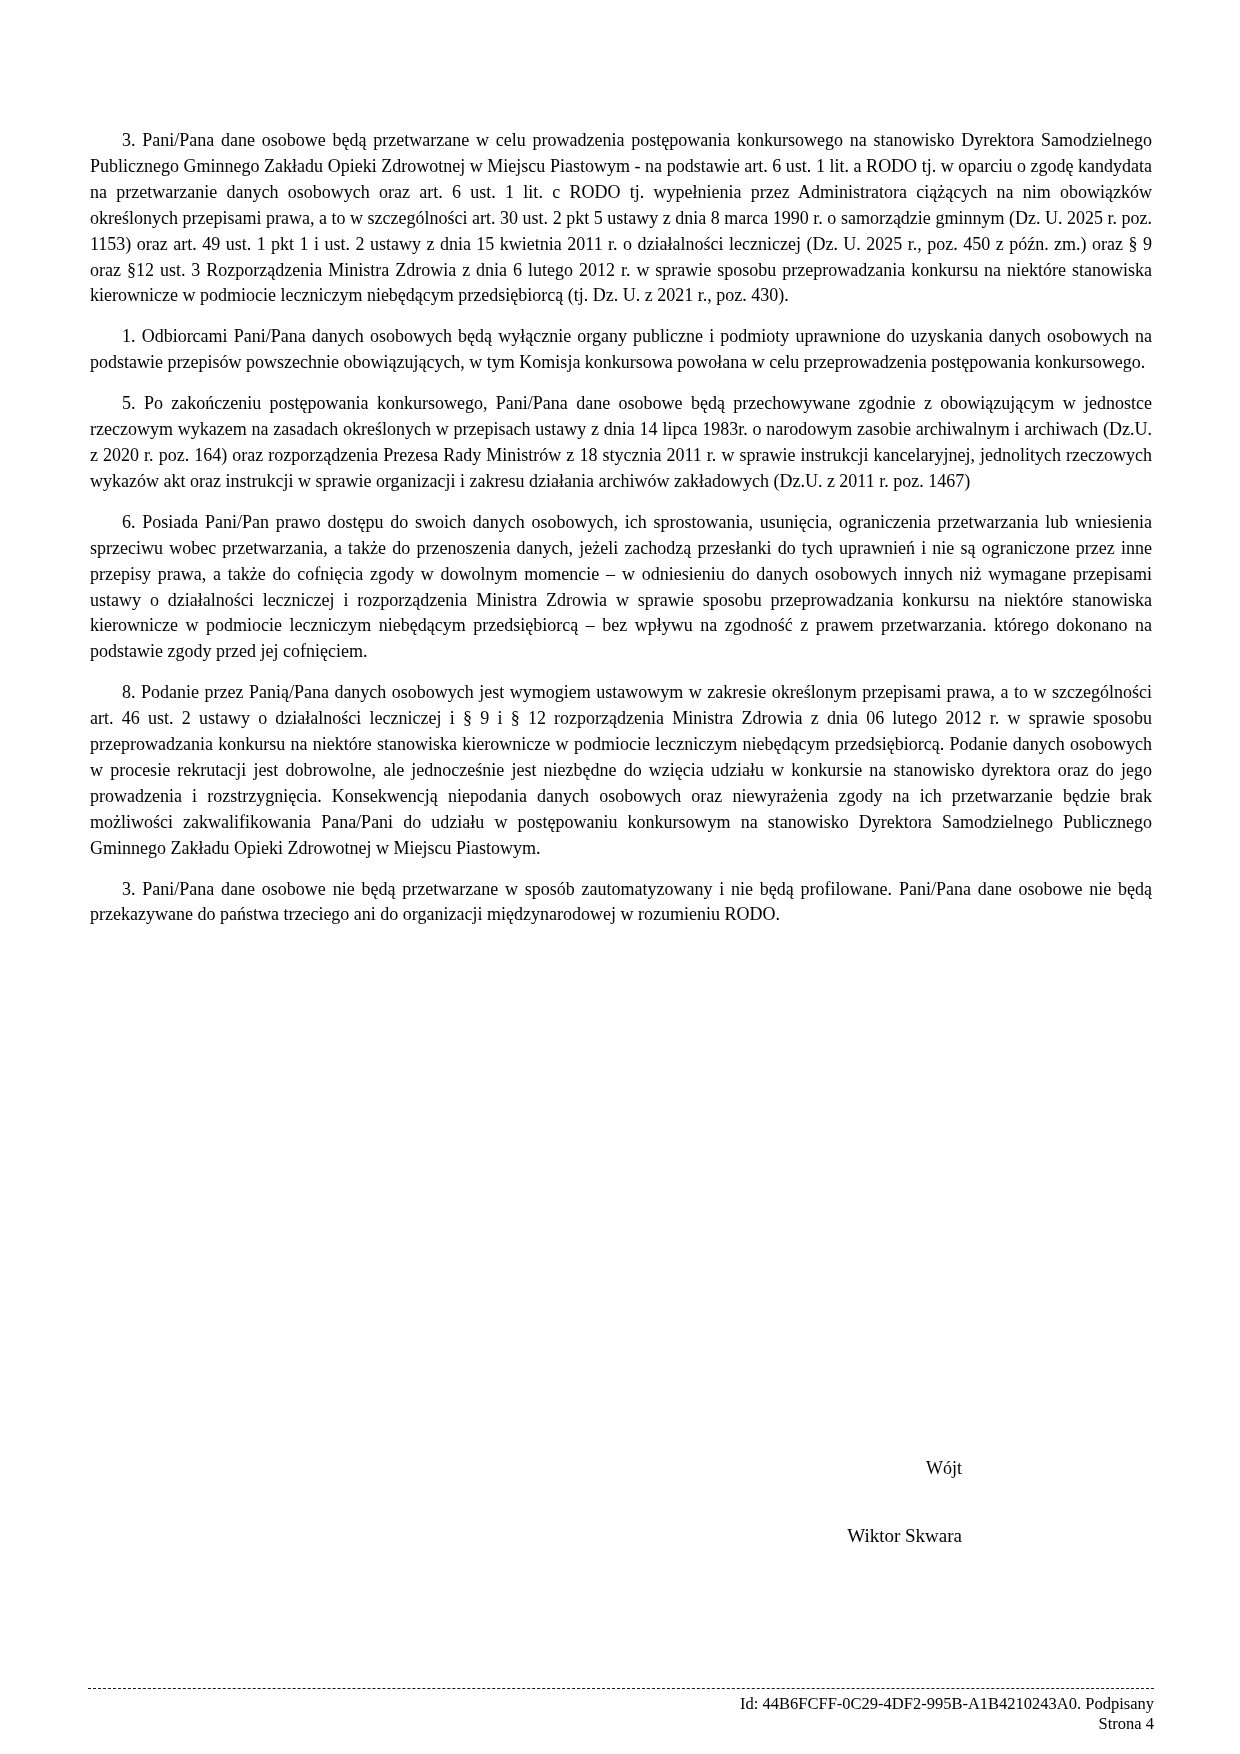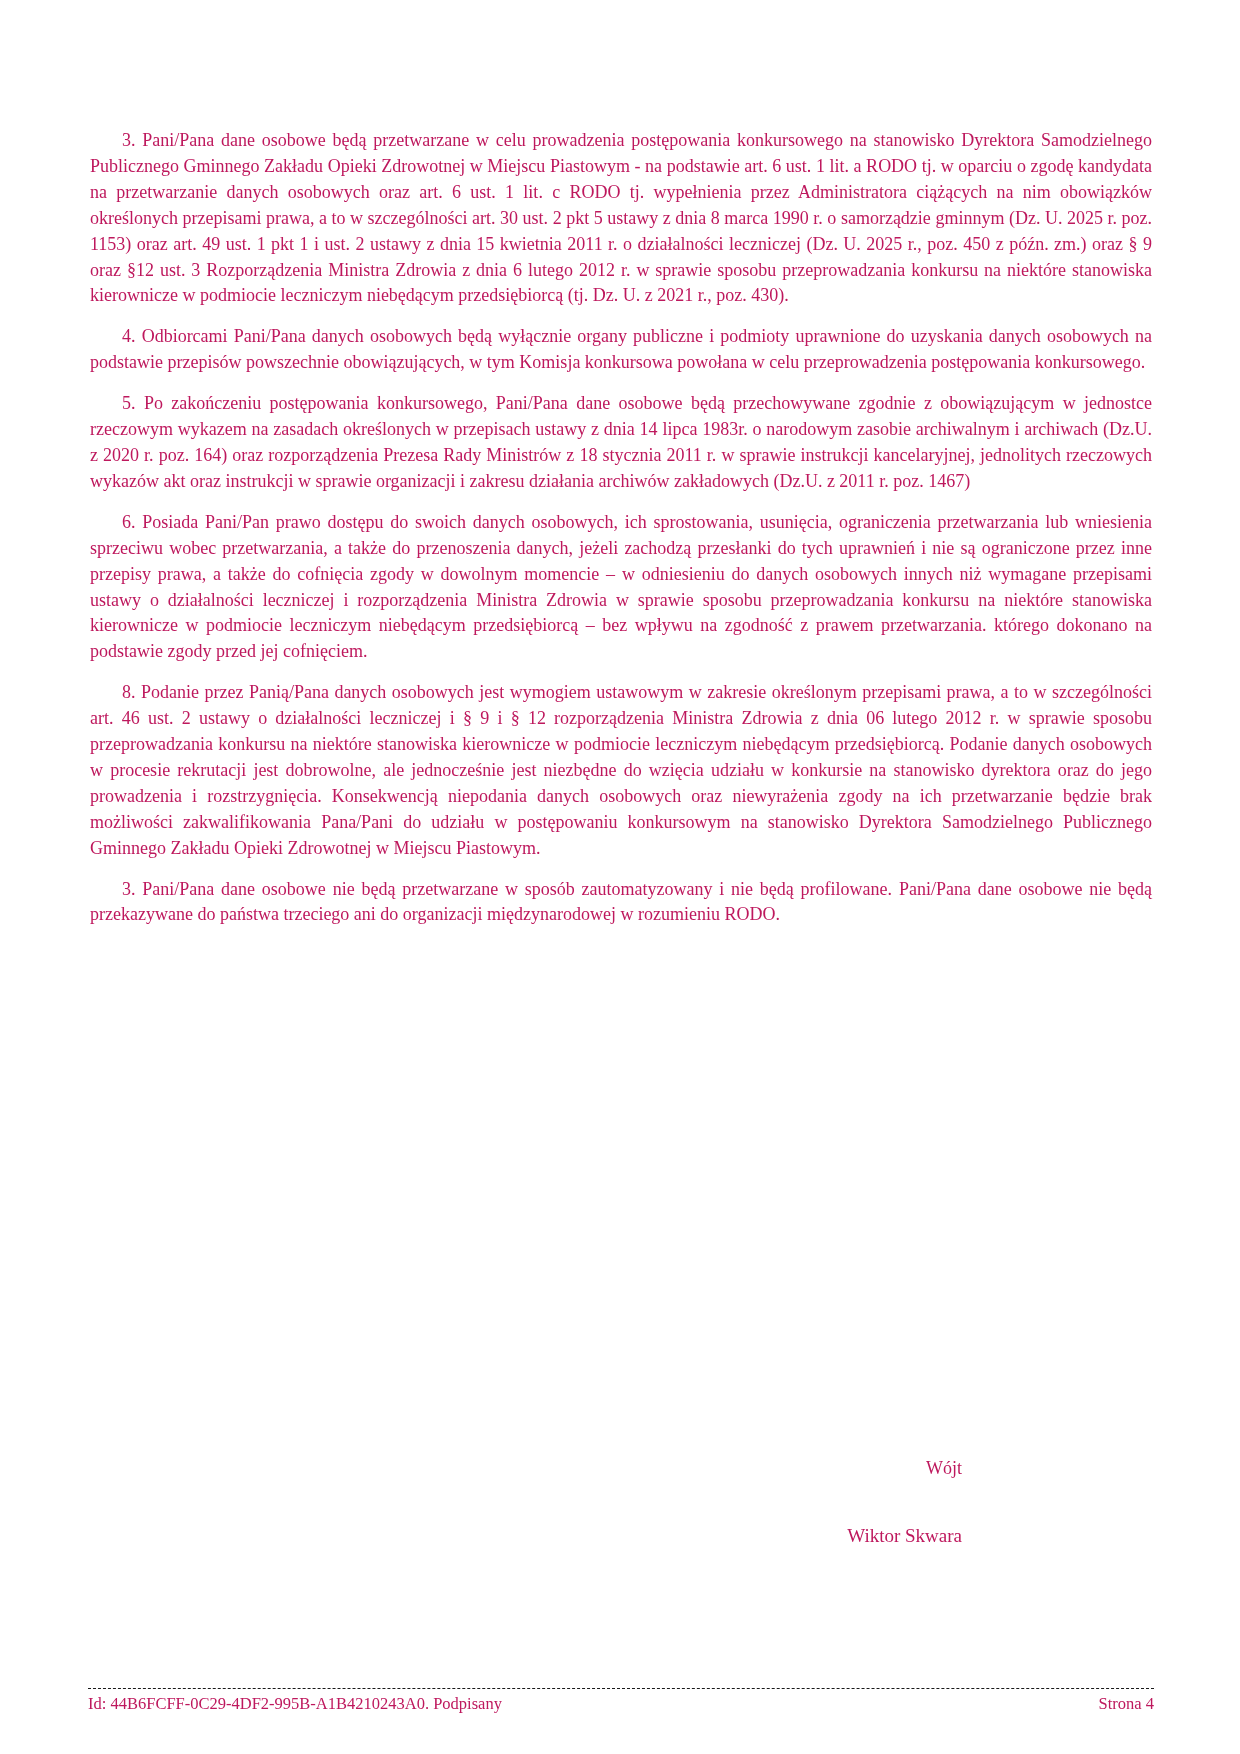--- a/index.html
+++ b/index.html
@@ -5,21 +5,21 @@
   html, body {
     margin: 0;
     padding: 0;
     background: #ffffff;
   }
   .page {
     position: relative;
     width: 1240px;
     height: 1754px;
     background: #ffffff;
-    color: #be185d;
+    color: #000000;
     font-family: "Liberation Serif", "DejaVu Serif", serif;
     overflow: hidden;
   }
   .content {
     position: absolute;
     left: 90px;
     top: 128px;
     width: 1062px;
   }
   .para {
@@ -48,33 +48,34 @@
   .footer {
     position: absolute;
     left: 88px;
     top: 1688px;
     width: 1066px;
     border-top: 1.5px dashed #1a1a1a;
   }
   .footer-row {
     display: flex;
     justify-content: space-between;
-    align-items: center;
+    align-items: flex-end;
     padding-top: 5px;
     font-size: 16.5px;
+    flex-direction: column;
   }
 </style>
 </head>
 <body>
 
 <div class="page">
 
   <div class="content">
     <p class="para">3. Pani/Pana dane osobowe będą przetwarzane w celu prowadzenia postępowania konkursowego na stanowisko Dyrektora Samodzielnego Publicznego Gminnego Zakładu Opieki Zdrowotnej w Miejscu Piastowym - na podstawie art. 6 ust. 1 lit. a RODO tj. w oparciu o zgodę kandydata na przetwarzanie danych osobowych oraz art. 6 ust. 1 lit. c RODO tj. wypełnienia przez Administratora ciążących na nim obowiązków określonych przepisami prawa, a to w szczególności art. 30 ust. 2 pkt 5 ustawy z dnia 8 marca 1990 r. o samorządzie gminnym (Dz. U. 2025 r. poz. 1153) oraz art. 49 ust. 1 pkt 1 i ust. 2 ustawy z dnia 15 kwietnia 2011 r. o działalności leczniczej (Dz. U. 2025 r., poz. 450 z późn. zm.) oraz § 9 oraz §12 ust. 3 Rozporządzenia Ministra Zdrowia z dnia 6 lutego 2012 r. w sprawie sposobu przeprowadzania konkursu na niektóre stanowiska kierownicze w podmiocie leczniczym niebędącym przedsiębiorcą (tj. Dz. U. z 2021 r., poz. 430).</p>
-    <p class="para">4. Odbiorcami Pani/Pana danych osobowych będą wyłącznie organy publiczne i podmioty uprawnione do uzyskania danych osobowych na podstawie przepisów powszechnie obowiązujących, w tym Komisja konkursowa powołana w celu przeprowadzenia postępowania konkursowego.</p>
+    <p class="para">1. Odbiorcami Pani/Pana danych osobowych będą wyłącznie organy publiczne i podmioty uprawnione do uzyskania danych osobowych na podstawie przepisów powszechnie obowiązujących, w tym Komisja konkursowa powołana w celu przeprowadzenia postępowania konkursowego.</p>
     <p class="para">5. Po zakończeniu postępowania konkursowego, Pani/Pana dane osobowe będą przechowywane zgodnie z obowiązującym w jednostce rzeczowym wykazem na zasadach określonych w przepisach ustawy z dnia 14 lipca 1983r. o narodowym zasobie archiwalnym i archiwach (Dz.U. z 2020 r. poz. 164) oraz rozporządzenia Prezesa Rady Ministrów z 18 stycznia 2011 r. w sprawie instrukcji kancelaryjnej, jednolitych rzeczowych wykazów akt oraz instrukcji w sprawie organizacji i zakresu działania archiwów zakładowych (Dz.U. z 2011 r. poz. 1467)</p>
     <p class="para">6. Posiada Pani/Pan prawo dostępu do swoich danych osobowych, ich sprostowania, usunięcia, ograniczenia przetwarzania lub wniesienia sprzeciwu wobec przetwarzania, a także do przenoszenia danych, jeżeli zachodzą przesłanki do tych uprawnień i nie są ograniczone przez inne przepisy prawa, a także do cofnięcia zgody w dowolnym momencie – w odniesieniu do danych osobowych innych niż wymagane przepisami ustawy o działalności leczniczej i rozporządzenia Ministra Zdrowia w sprawie sposobu przeprowadzania konkursu na niektóre stanowiska kierownicze w podmiocie leczniczym niebędącym przedsiębiorcą – bez wpływu na zgodność z prawem przetwarzania. którego dokonano na podstawie zgody przed jej cofnięciem.</p>
     <p class="para">8. Podanie przez Panią/Pana danych osobowych jest wymogiem ustawowym w zakresie określonym przepisami prawa, a to w szczególności art. 46 ust. 2 ustawy o działalności leczniczej i § 9 i § 12 rozporządzenia Ministra Zdrowia z dnia 06 lutego 2012 r. w sprawie sposobu przeprowadzania konkursu na niektóre stanowiska kierownicze w podmiocie leczniczym niebędącym przedsiębiorcą. Podanie danych osobowych w procesie rekrutacji jest dobrowolne, ale jednocześnie jest niezbędne do wzięcia udziału w konkursie na stanowisko dyrektora oraz do jego prowadzenia i rozstrzygnięcia. Konsekwencją niepodania danych osobowych oraz niewyrażenia zgody na ich przetwarzanie będzie brak możliwości zakwalifikowania Pana/Pani do udziału w postępowaniu konkursowym na stanowisko Dyrektora Samodzielnego Publicznego Gminnego Zakładu Opieki Zdrowotnej w Miejscu Piastowym.</p>
     <p class="para">3. Pani/Pana dane osobowe nie będą przetwarzane w sposób zautomatyzowany i nie będą profilowane. Pani/Pana dane osobowe nie będą przekazywane do państwa trzeciego ani do organizacji międzynarodowej w rozumieniu RODO.</p>
   </div>
 
   <div class="signature">
     <div class="sig-title">Wójt</div>
     <div class="sig-name">Wiktor Skwara</div>
   </div>

